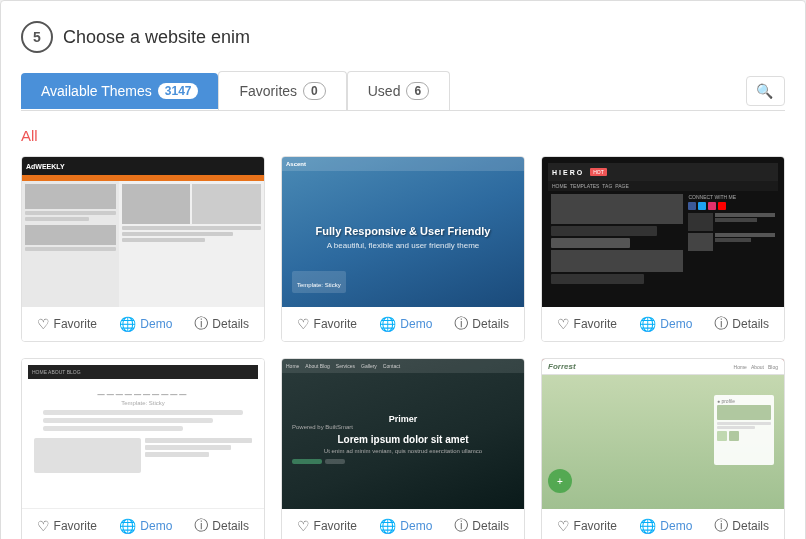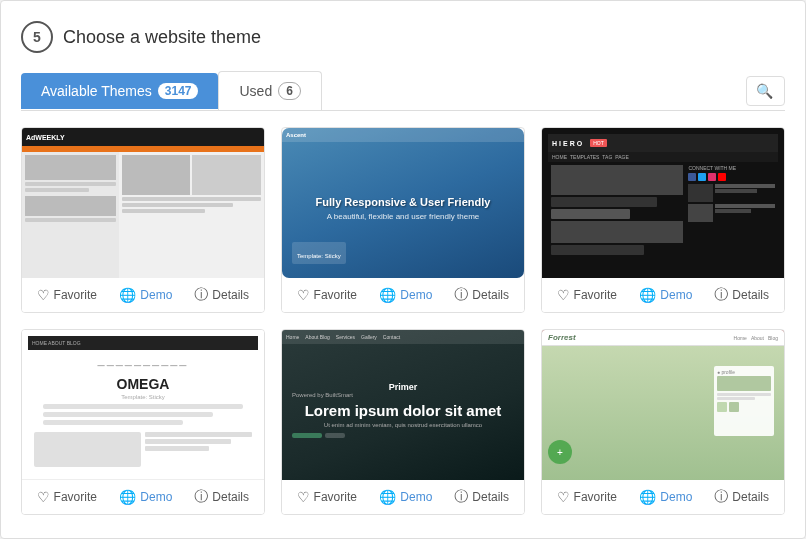--- a/index.html
+++ b/index.html
@@ -136,21 +136,20 @@
     }
     
     .preview-ascent {
       background: linear-gradient(160deg, #4a8ab5 0%, #2d6a9f 50%, #1a4a7a 100%);
       display: flex;
       flex-direction: column;
       align-items: center;
       justify-content: center;
       color: white;
       padding: 10px;
-      border-radius: 7px;
     }
     
     .preview-hiero {
       background: #111;
       color: white;
       padding: 6px;
     }
     
     .preview-omega {
       background: #fff;
@@ -248,21 +247,21 @@
       height: 14px;
       background: rgba(255,255,255,0.15);
       display: flex;
       align-items: center;
       padding: 0 4px;
     }
     .preview-ascent {
       position: relative;
     }
     .primer-text {
-      font-size: 15px;
+      font-size: 10px;
       font-weight: bold;
       text-align: center;
     }
     .weekly-preview-inner {
       display: flex;
       flex-direction: column;
       height: 100%;
     }
     .weekly-top {
       height: 18px;
@@ -309,38 +308,43 @@
   </style>
 </head>
 <body>
 
 <div class="container">
 
   <div class="header">
     <div class="step-circle">
       <span>5</span>
     </div>
-    <span class="header-title">Choose a website theme</span>
+    <span class="header-title">Choose a website enim</span>
   </div>
 
   <div class="tabs-search">
     <div class="tab active">
       <span>Available Themes</span>
       <span class="badge">3147</span>
     </div>
     <div class="tab inactive">
+      <span>Favorites</span>
+      <span class="badge">0</span>
+    </div>
+    <div class="tab inactive">
       <span>Used</span>
       <span class="badge">6</span>
     </div>
     <div class="tab-spacer"></div>
     <div class="search-box">
       <span class="search-icon-svg">🔍</span>
     </div>
   </div>
 
+  <div class="section-label" style="color:#e55;">All</div>
 
   <div class="themes-grid">
 
     <div class="theme-card">
       <div class="theme-preview">
         <div class="weekly-preview-inner">
           <div class="weekly-top">
             <span class="weekly-brand">AdWEEKLY</span>
           </div>
           <div class="weekly-orange"></div>
@@ -469,21 +473,20 @@
         </span>
       </div>
     </div>
 
     <div class="theme-card">
       <div class="theme-preview preview-omega">
         <div style="height:14px;background:#222;display:flex;align-items:center;padding:0 4px;justify-content:space-between;">
           <span style="font-size:5px;color:#aaa;">HOME ABOUT BLOG</span>
         </div>
         <div class="omega-header-line">──────────</div>
-        <div class="omega-title">OMEGA</div>
         <div style="font-size:6px;color:#aaa;text-align:center;margin-bottom:4px;">Template: Sticky</div>
         <div class="omega-lines">
           <div class="omega-line"></div>
           <div class="omega-line" style="width:85%"></div>
           <div class="omega-line" style="width:70%"></div>
         </div>
         <div style="display:flex;gap:4px;padding:4px 6px;">
           <div style="flex:1;height:35px;background:#e0e0e0;border-radius:2px;"></div>
           <div style="flex:1;">
             <div style="height:5px;background:#ddd;margin-bottom:2px;border-radius:1px;"></div>

